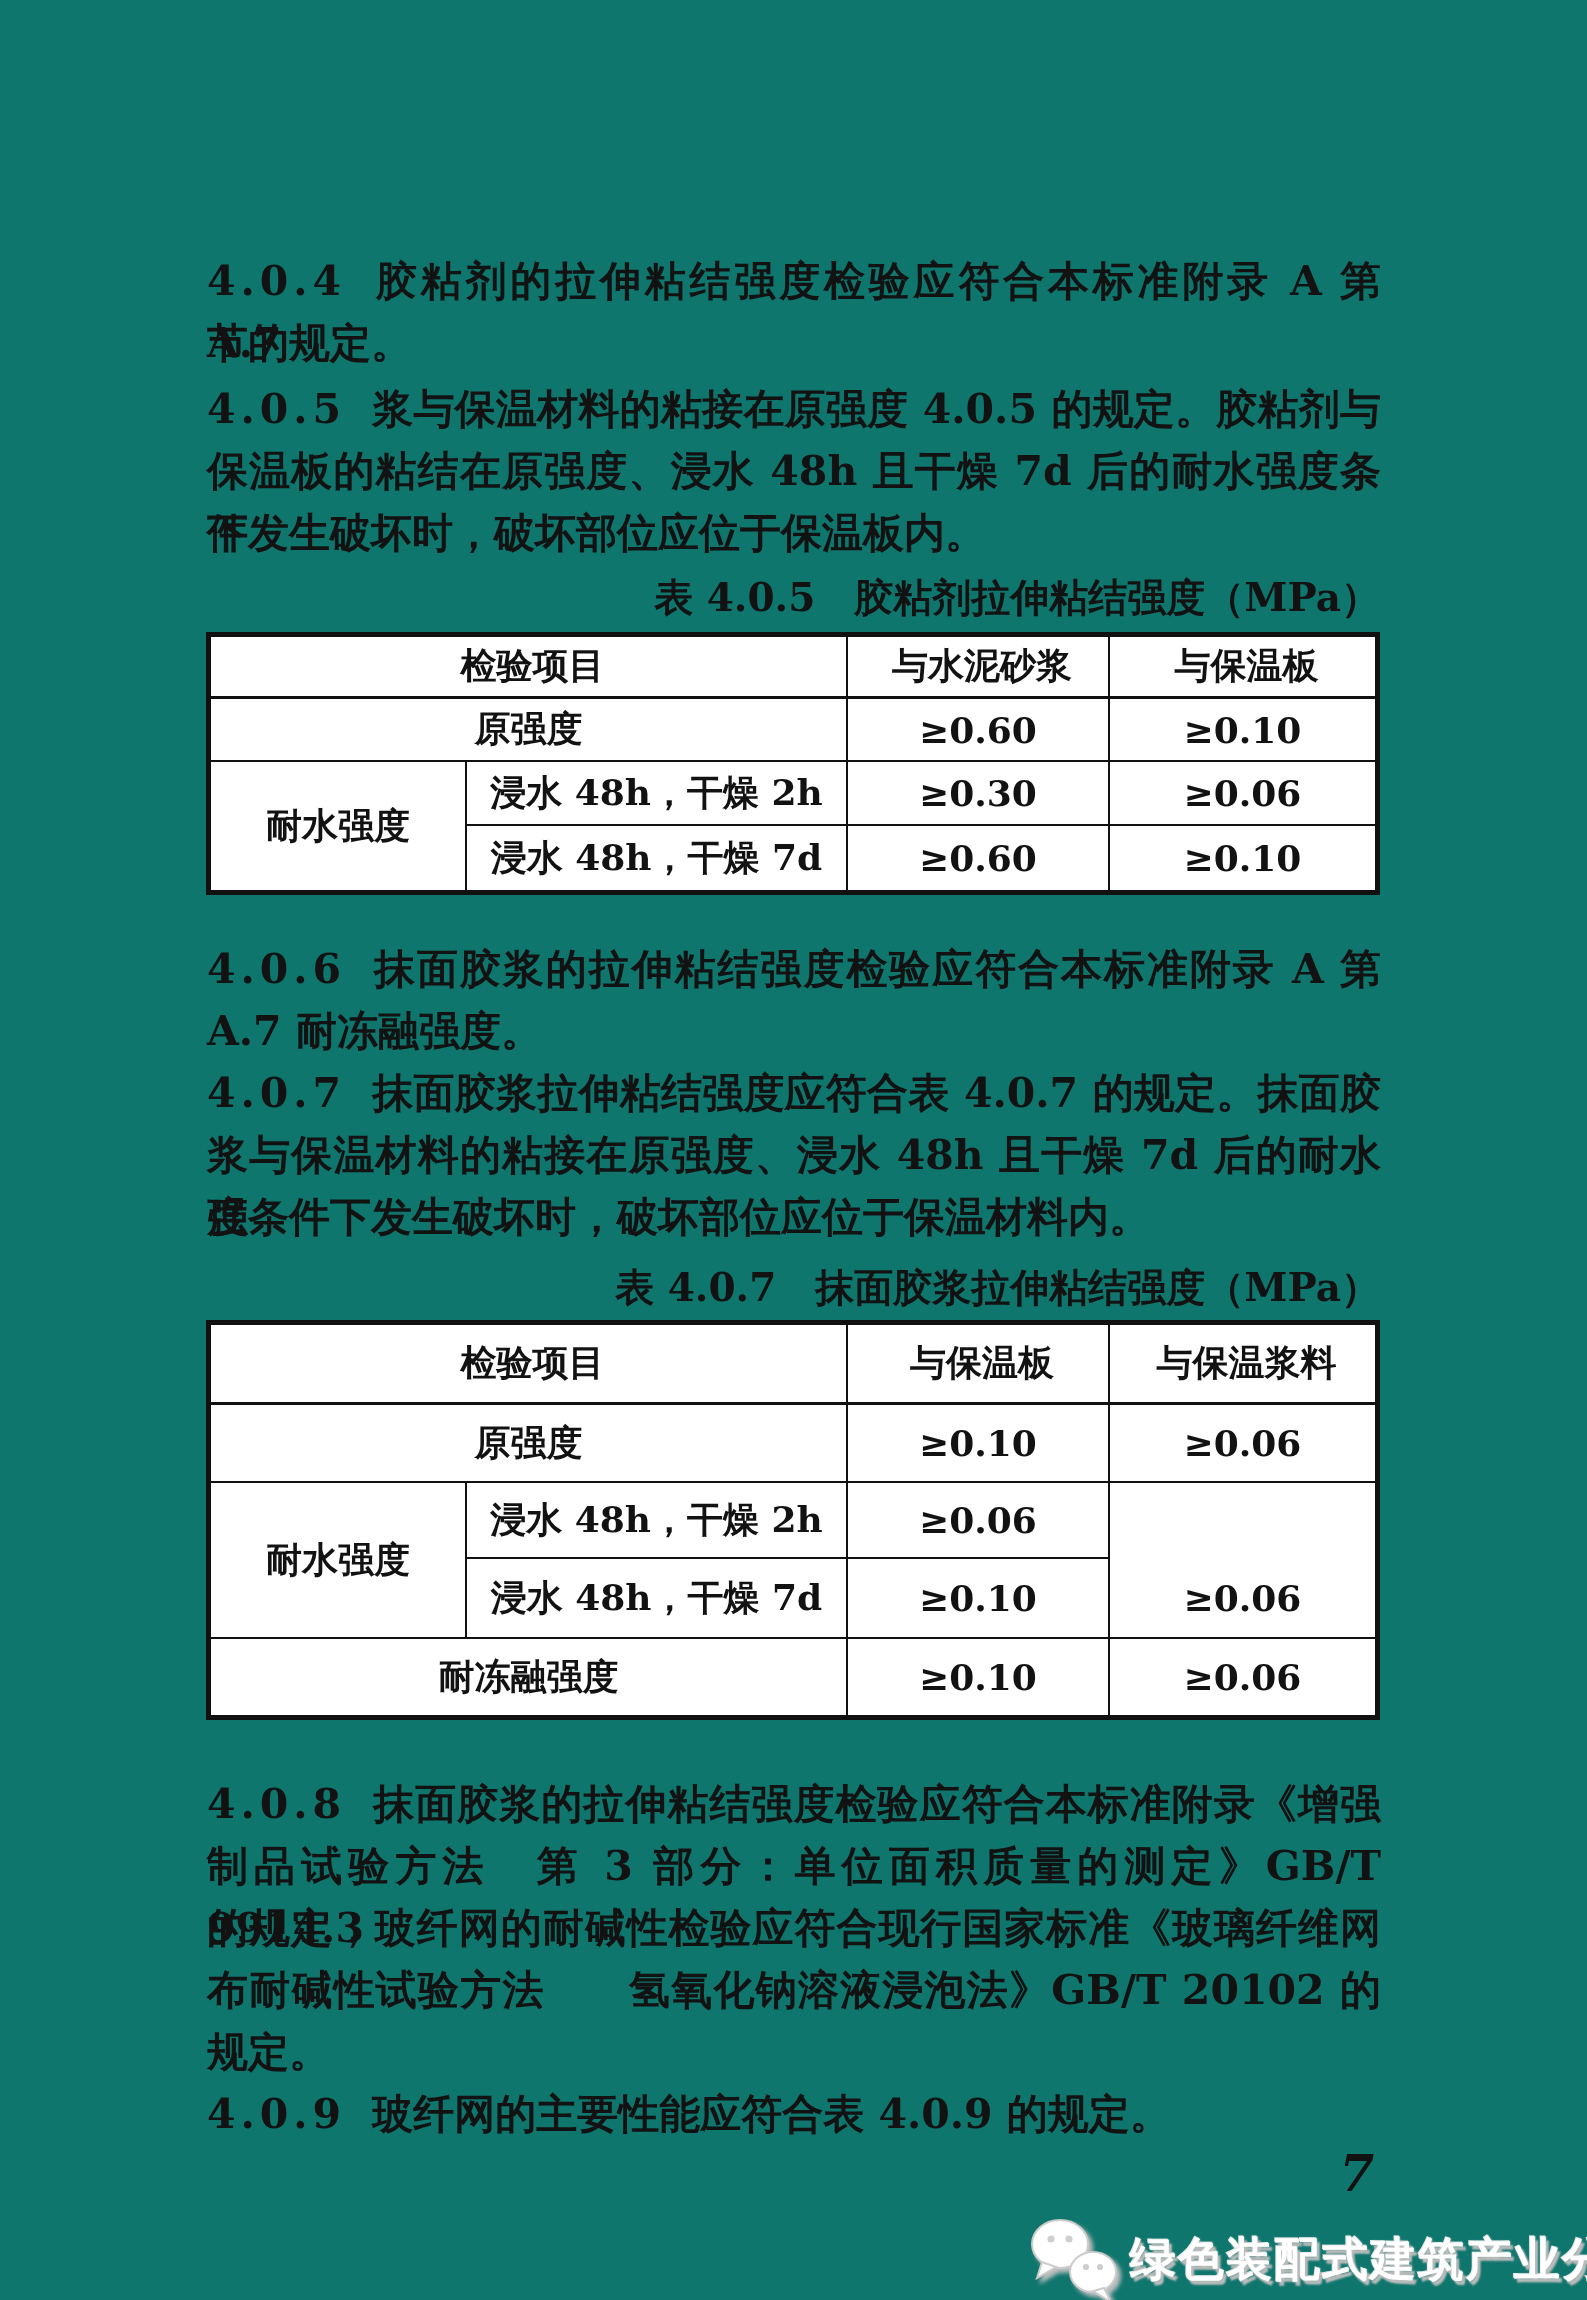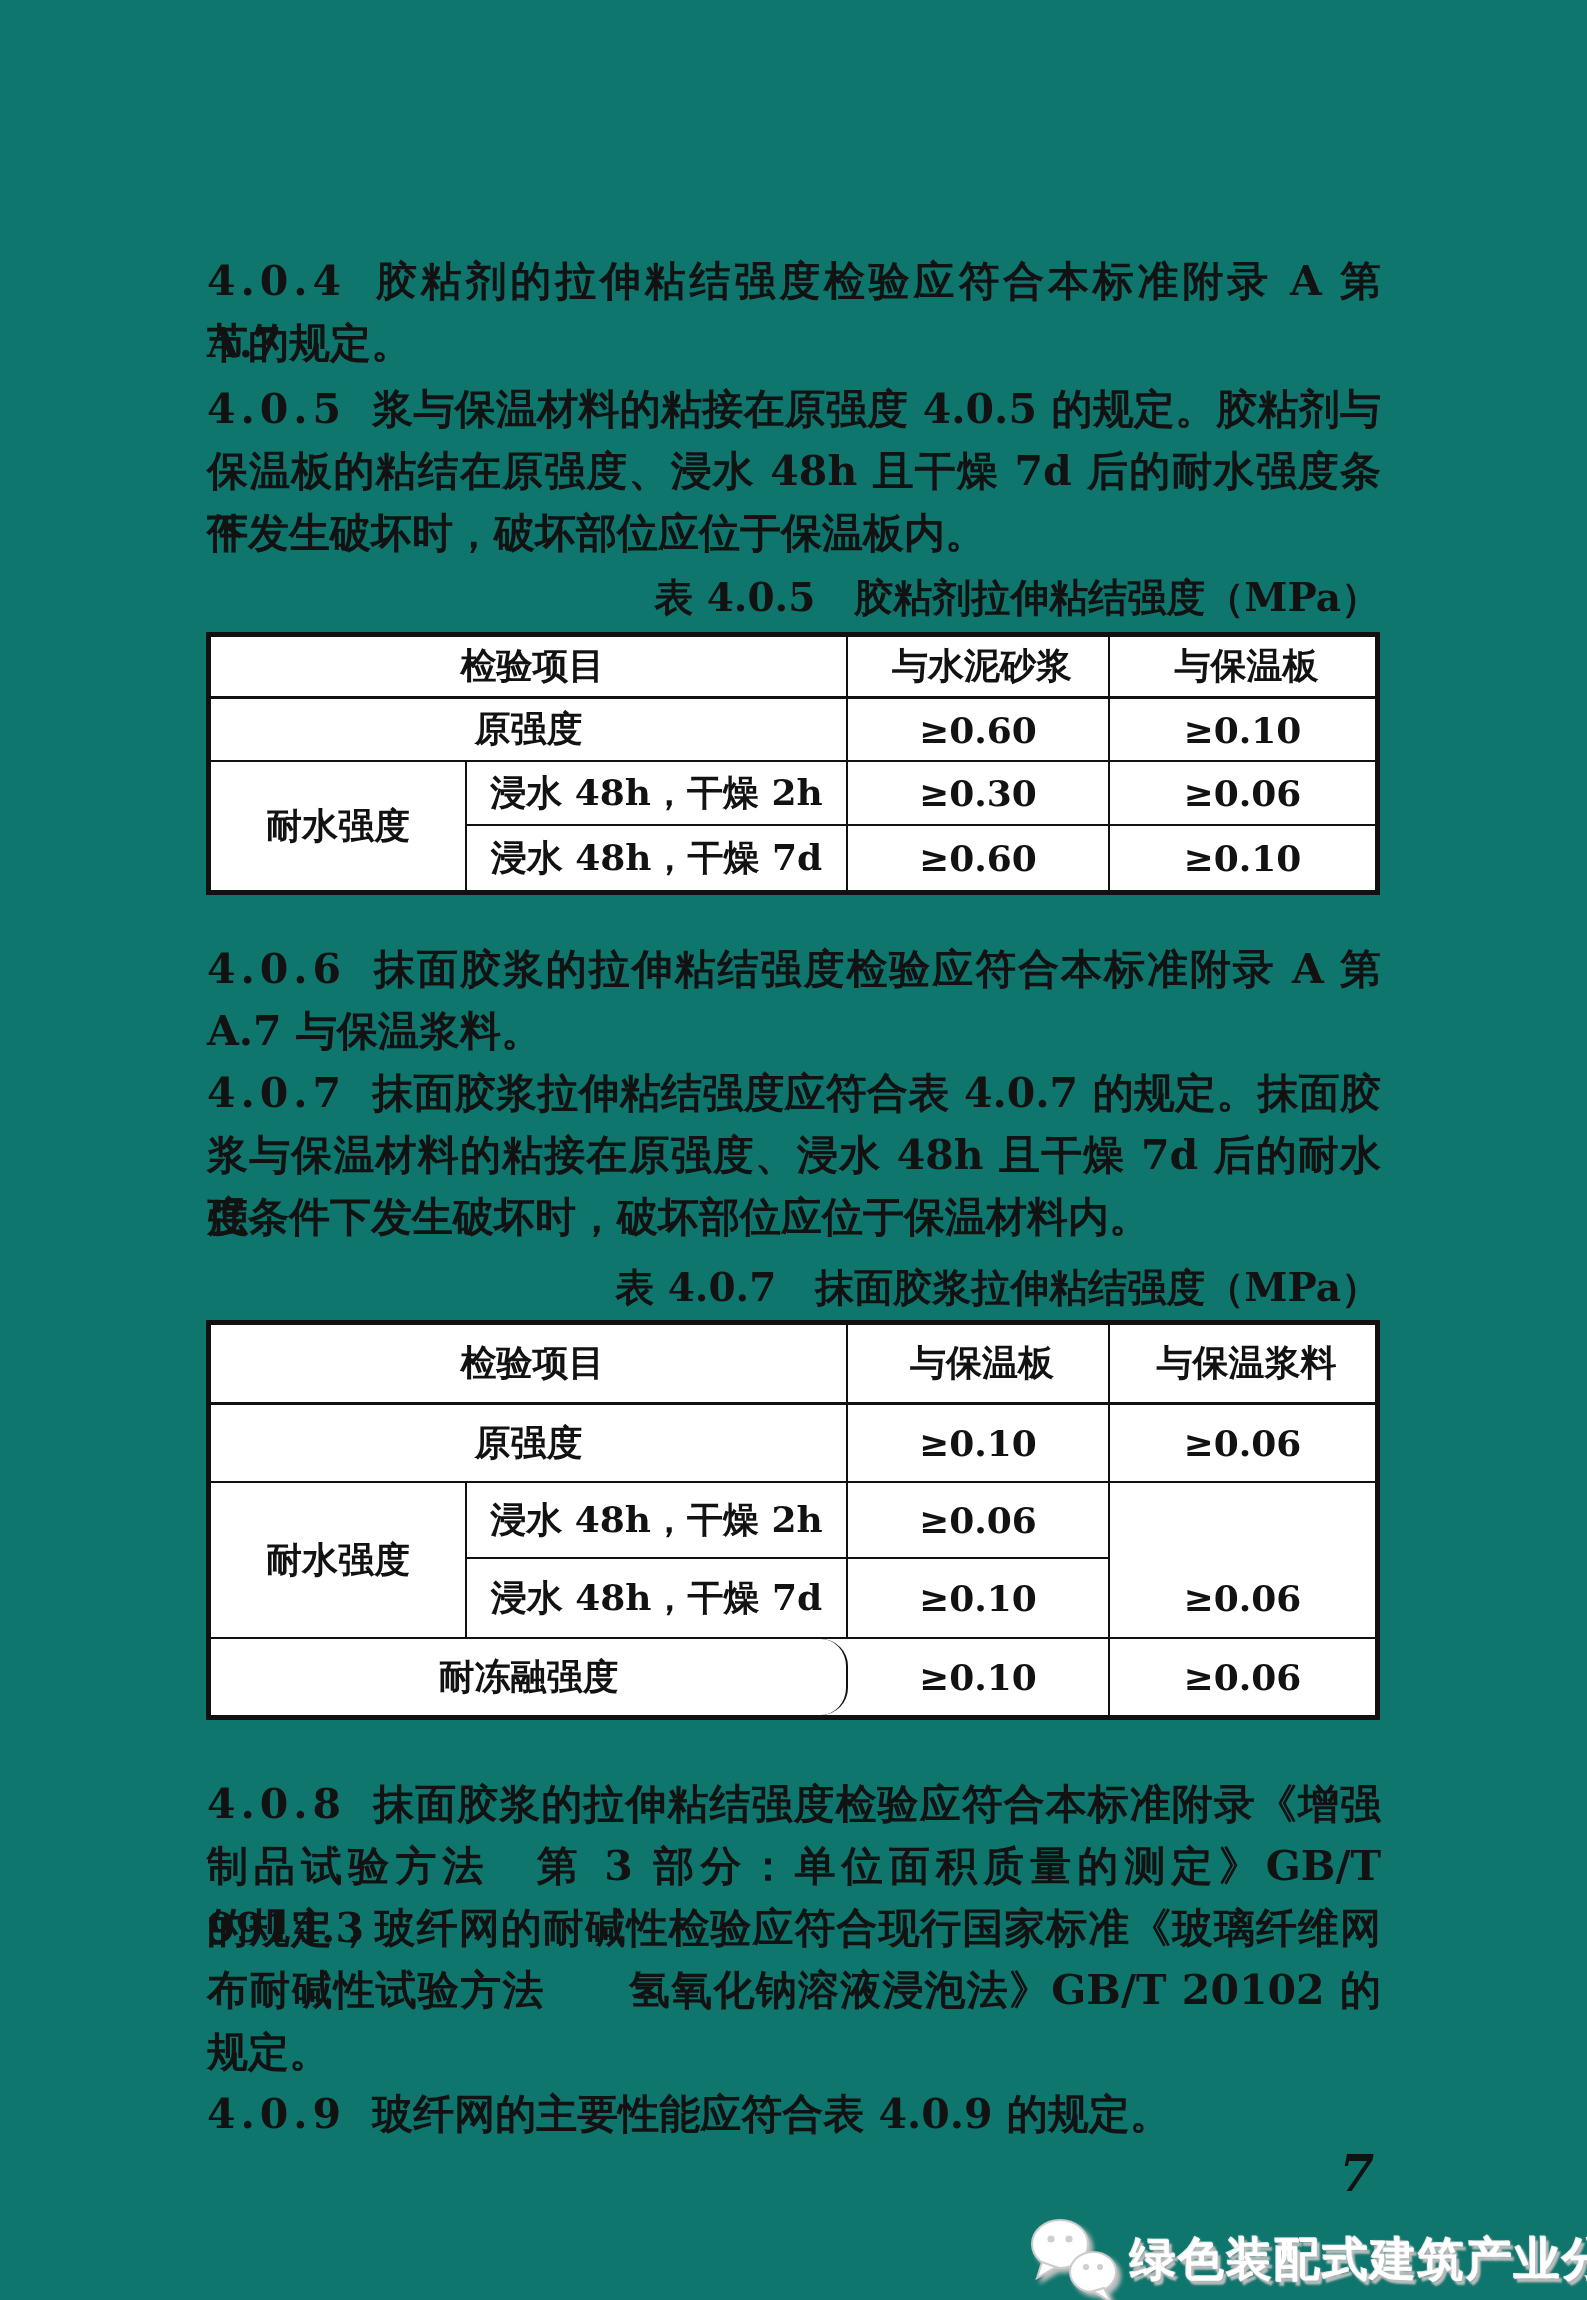--- a/index.html
+++ b/index.html
@@ -45,21 +45,21 @@
   .a-or-l{grid-column:1/3;grid-row:2;}
   .a-or-1{grid-column:3;grid-row:2;}
   .a-or-2{grid-column:4;grid-row:2;}
   .a-wg{grid-column:1;grid-row:3/5;}
   .a-w2-l{grid-column:2;grid-row:3;}
   .a-w2-1{grid-column:3;grid-row:3;}
   .a-w2-2{grid-column:4;grid-row:3;}
   .a-w7-l{grid-column:2;grid-row:4;}
   .a-w7-1{grid-column:3;grid-row:4;}
   .a-w7-2{grid-column:4;grid-row:4;}
-  .a-fr-l{grid-column:1/3;grid-row:5;border-radius:27px;}
+  .a-fr-l{grid-column:1/3;grid-row:5;}
   .a-fr-1{grid-column:3;grid-row:5;}
   .a-fr-2{grid-column:4;grid-row:5;}
   
   .pageno{
     position:absolute;top:2144px;left:1302px;width:110px;
     text-align:center;font-size:50px;font-style:italic;font-weight:600;
   }
   .wm{
     position:absolute;top:2214px;left:1026px;
     display:flex;align-items:center;gap:8px;
@@ -104,21 +104,21 @@
     <div class="c a-w2-1">≥0.30</div>
     <div class="c a-w2-2 last">≥0.06</div>
 
     <div class="c a-w7-l bot">浸水 48h，干燥 7d</div>
     <div class="c a-w7-1 bot">≥0.60</div>
     <div class="c a-w7-2 last bot">≥0.10</div>
   </div>
 
   <section class="para" style="top:938px">
     <div class="line jl"><span class="num">4.0.6</span><span>抹面胶浆的拉伸粘结强度检验应符合本标准附录 A 第</span></div>
-    <div class="line sl">A.7 与保温浆料。</div>
+    <div class="line sl">A.7 耐冻融强度。</div>
   </section>
 
   <section class="para" style="top:1062px">
     <div class="line jl"><span class="num">4.0.7</span><span>抹面胶浆拉伸粘结强度应符合表 4.0.7 的规定。抹面胶</span></div>
     <div class="line jl">浆与保温材料的粘接在原强度、浸水 48h 且干燥 7d 后的耐水强</div>
     <div class="line sl">度条件下发生破坏时，破坏部位应位于保温材料内。</div>
   </section>
 
   <div class="caption" style="top:1262px">表 4.0.7　抹面胶浆拉伸粘结强度（MPa）</div>
 

